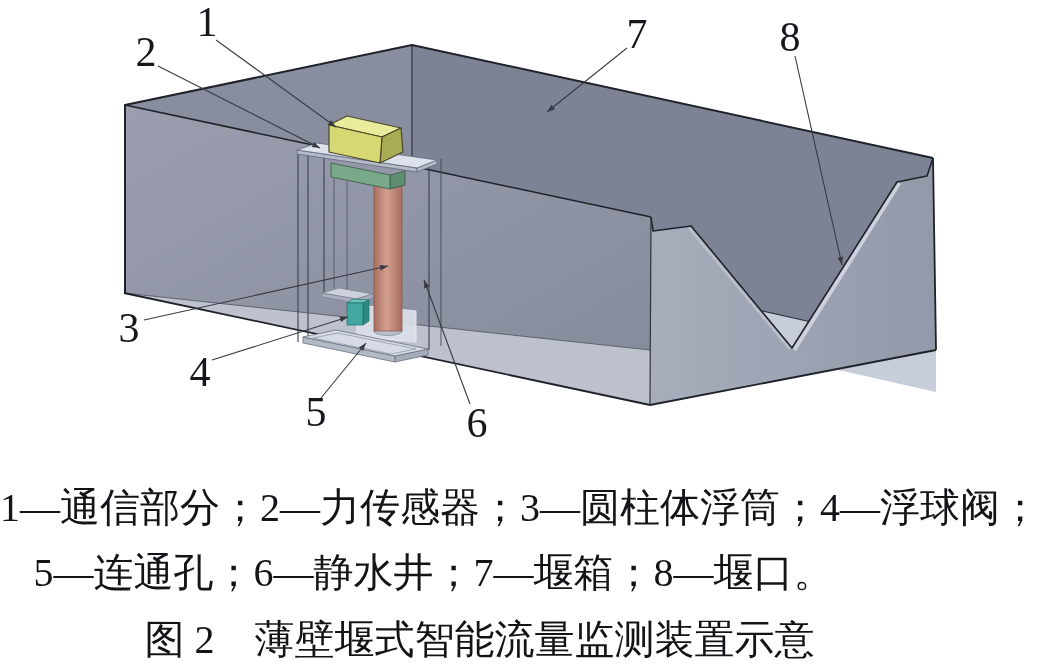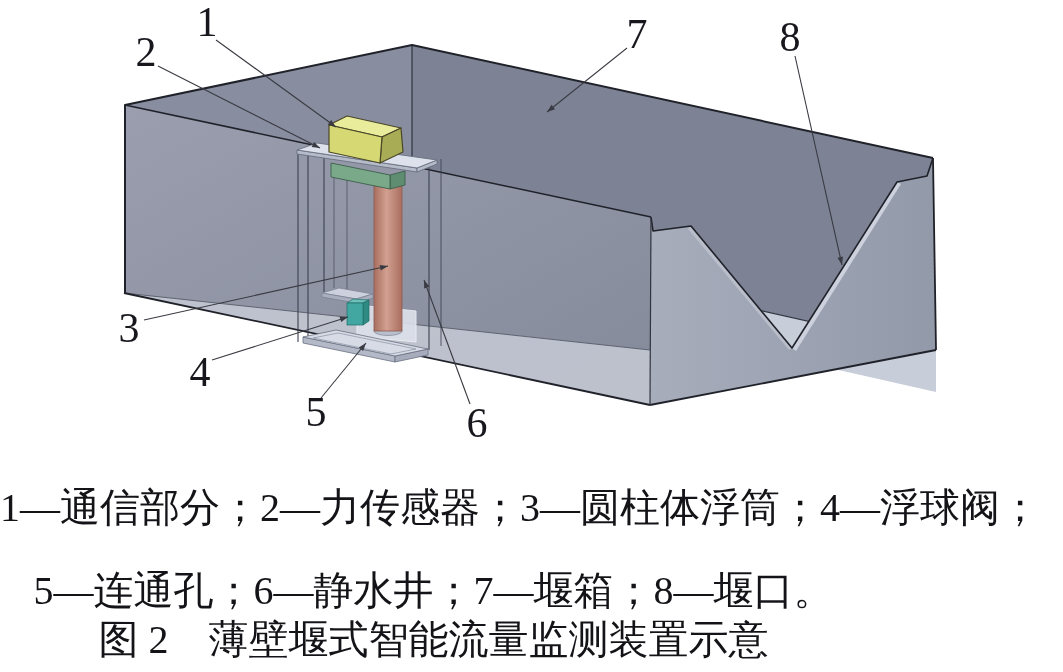--- a/index.html
+++ b/index.html
@@ -3,22 +3,22 @@
 <meta charset="utf-8">
 <style>
   html,body{margin:0;padding:0;background:#ffffff;}
   #page{position:relative;width:1063px;height:672px;background:#ffffff;overflow:hidden;
         font-family:"Liberation Serif","DejaVu Serif",serif;}
   #diagram{position:absolute;left:0;top:0;}
   .partnum{font-family:"Liberation Serif","DejaVu Serif",serif;font-size:42px;fill:#17171d;text-anchor:middle;}
   .legend-line{position:absolute;left:0;width:867px;text-align:center;color:#141418;
                font-size:40px;white-space:nowrap;letter-spacing:0px;}
   #legend1{top:480px;}
-  #legend2{top:563px;}
-  #figcaption{top:612px;}
+  #legend2{top:545px;}
+  #figcaption{top:612px;padding-left:46px;}
 </style>
 </head>
 <body>
 
 <div id="page">
 
   <svg id="diagram" width="1063" height="460" viewBox="0 0 1063 460">
     <defs>
       <linearGradient id="gLeftFace" x1="0" y1="0" x2="1" y2="1">
         <stop offset="0" stop-color="#9a9eae"></stop>

